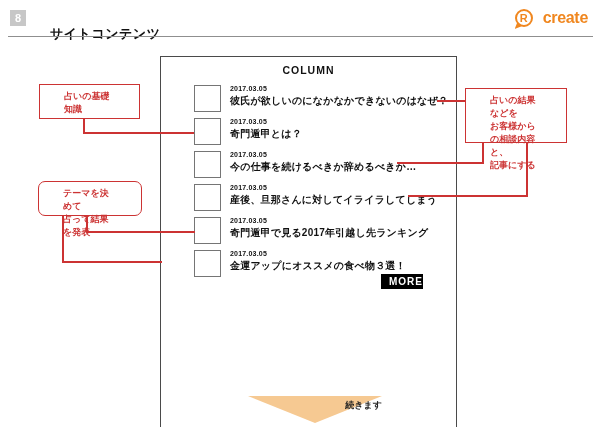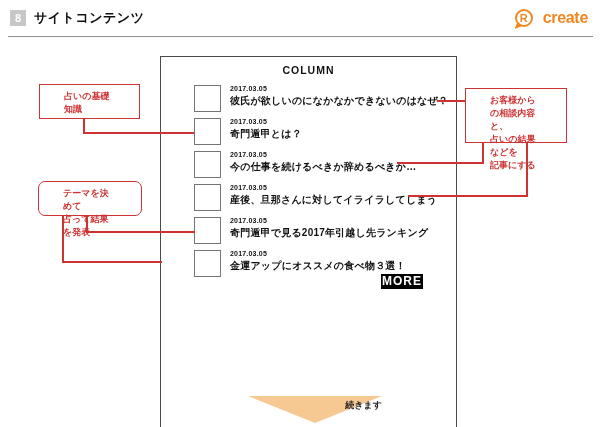--- a/index.html
+++ b/index.html
@@ -9,21 +9,21 @@
     font-family:"Liberation Sans","DejaVu Sans",sans-serif; overflow:hidden;
   }
 
   
   .badge {
     position:absolute; left:10px; top:10px; width:16px; height:16px;
     background:#c7c7c7; color:#ffffff; font-weight:bold; font-size:11px;
     text-align:center; line-height:16px;
   }
   .page-title {
-    position:absolute; left:34px; top:9px; margin:0;
+    position:absolute; left:34px; top:9px; margin:16px;
     font-size:13px; font-weight:bold; color:#111; letter-spacing:0.5px;
   }
   .header-rule {
     position:absolute; left:8px; top:36px; width:585px; height:1px; background:#8f8f8f;
   }
   .logo {
     position:absolute; right:12px; top:9px; display:flex; align-items:center; color:#f0871f;
   }
   .logo-circle {
     position:relative; width:18px; height:18px; border:2.5px solid #f0871f; border-radius:50%;
@@ -48,22 +48,22 @@
   .item { position:absolute; left:33px; height:29px; cursor:default; }
   .thumb {
     position:absolute; left:0; top:0; width:27px; height:27px;
     border:1.5px solid #757575; background:#fff;
   }
   .meta { position:absolute; left:36px; top:0; white-space:nowrap; }
   .a-date { font-size:7px; font-weight:bold; color:#111; letter-spacing:0.2px; }
   .a-title { font-size:10px; font-weight:bold; color:#111; margin-top:2px; letter-spacing:0.2px; }
   .more-btn {
     position:absolute; left:220px; top:217px; width:42px; height:15px;
-    background:#000; color:#fff; font-size:12px; font-weight:bold;
-    text-align:center; line-height:15px; letter-spacing:1px;
+    background:#000; color:#fff; font-size:10px; font-weight:bold;
+    text-align:right; line-height:15px; letter-spacing:1px;
   }
 
   
   .conn { position:absolute; background:#cc3333; z-index:3; }
   .conn.h { height:1.5px; }
   .conn.v { width:1.5px; }
 
   
   .callout {
     position:absolute; border:1.4px solid #cc3333; background:#fff; color:#cc3333;
@@ -170,21 +170,21 @@
   <div class="callout" style="left:39px; top:84px; width:101px; height:35px;">
     <div>占いの基礎知識</div>
   </div>
 
   <div class="callout" style="left:38px; top:181px; width:104px; height:35px;border-radius:7px;">
     <div>テーマを決めて</div>
     <div>占って結果を発表</div>
   </div>
 
   <div class="callout" style="left:465px; top:88px; width:102px; height:55px;">
+    <div>占いの結果などを</div>
     <div>お客様からの相談内容と、</div>
-    <div>占いの結果などを</div>
     <div>記事にする</div>
   </div>
 
   <div class="continues-arrow"></div>
   <div class="continues-label">続きます</div>
 
 </div>
 
 </body></html>

